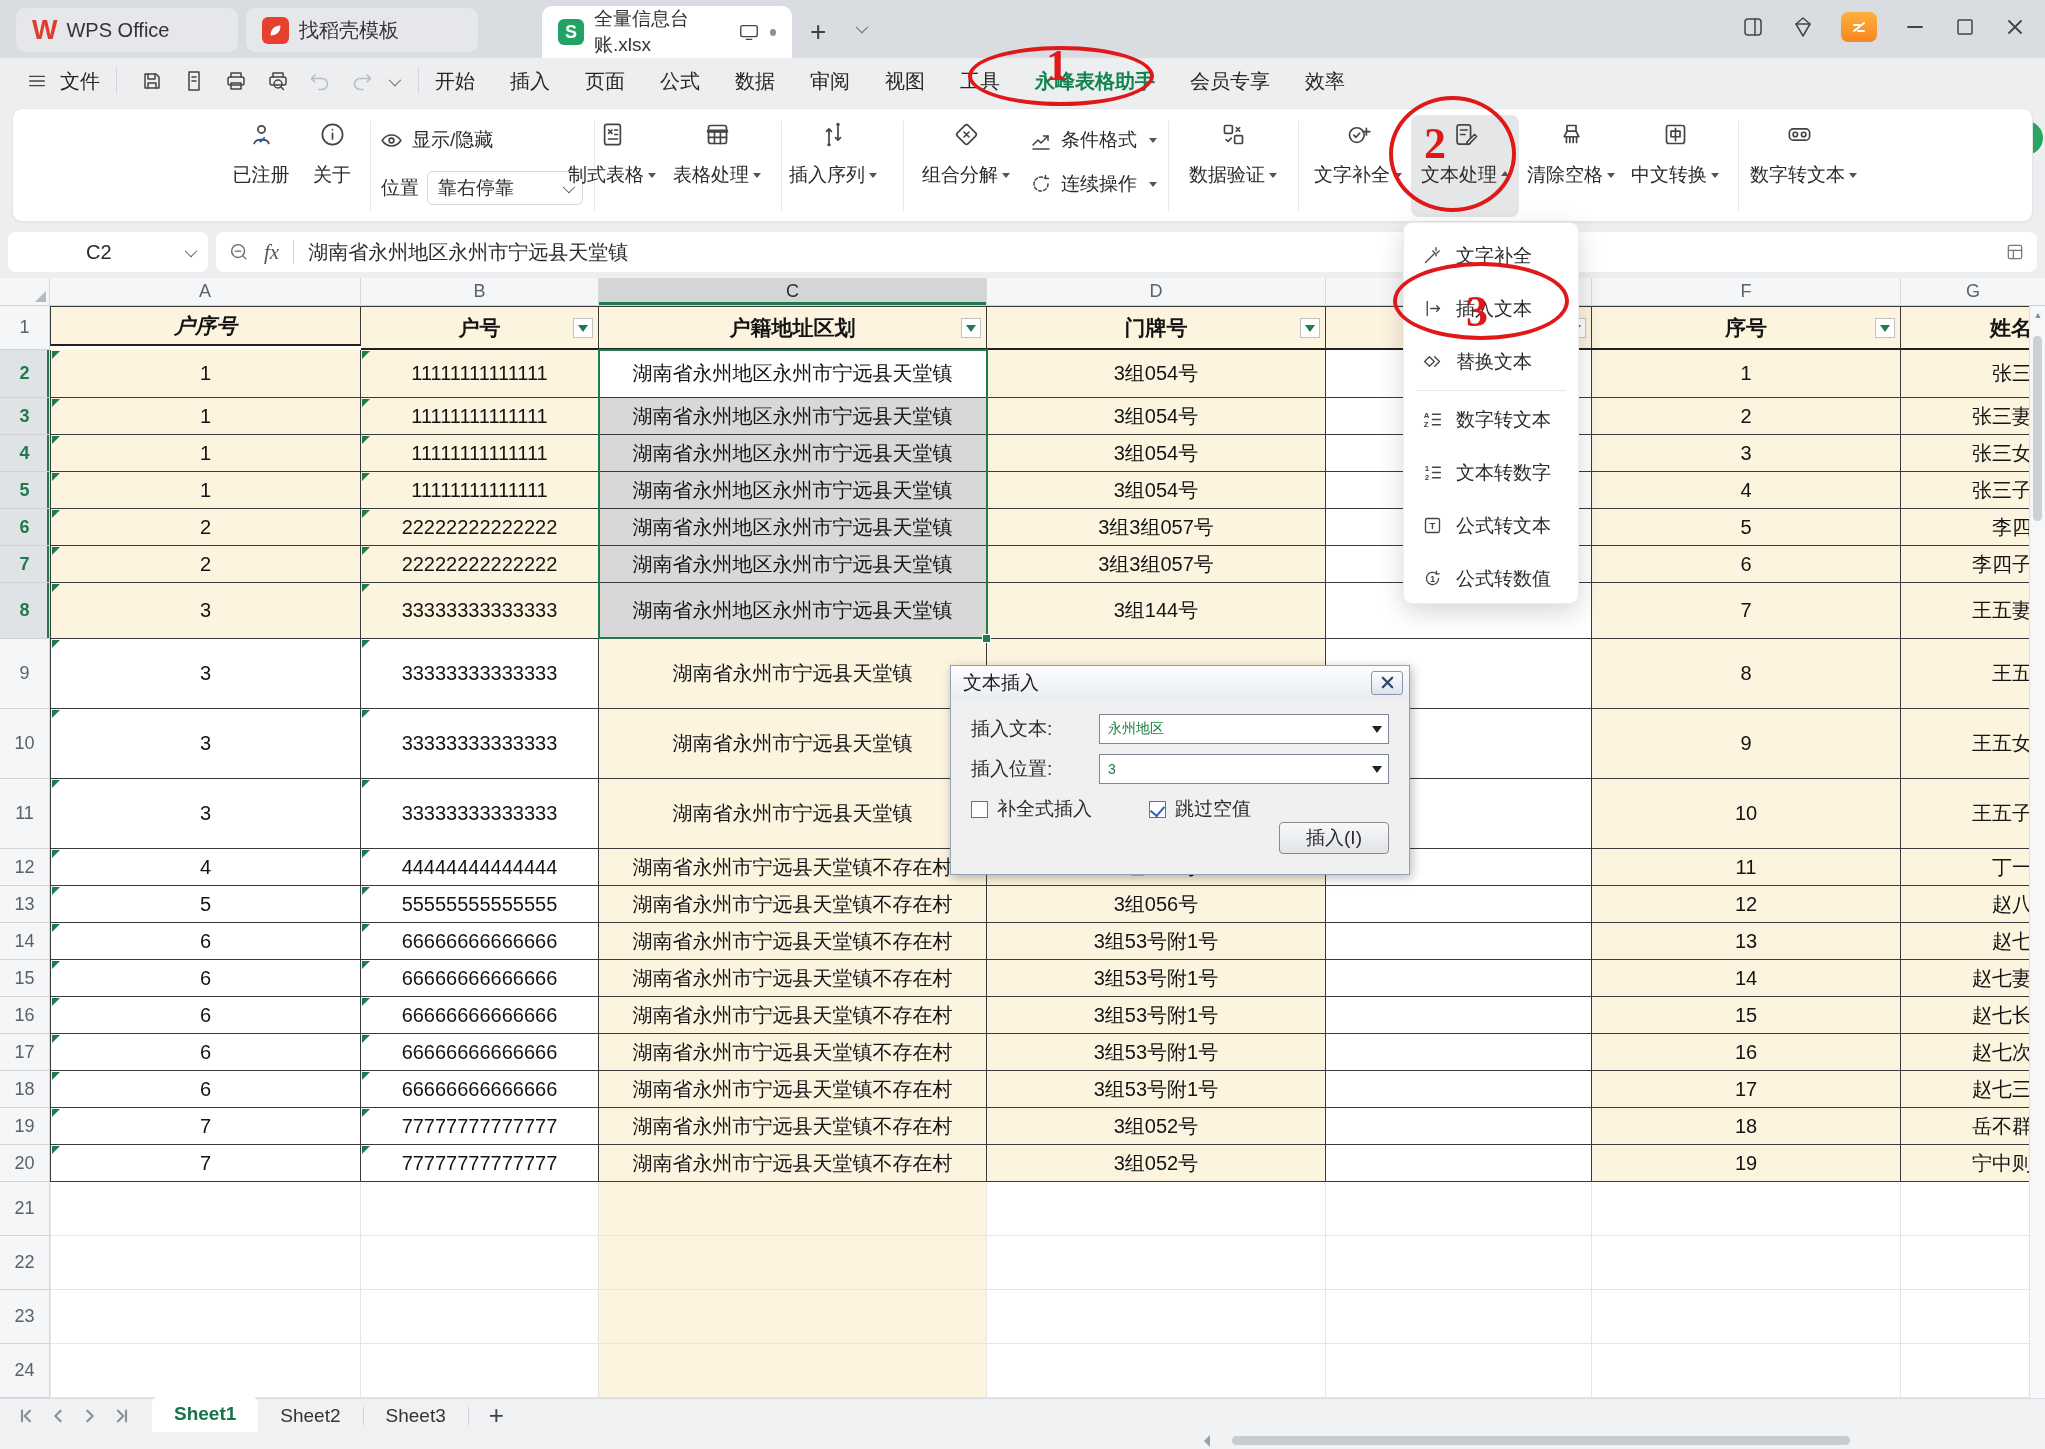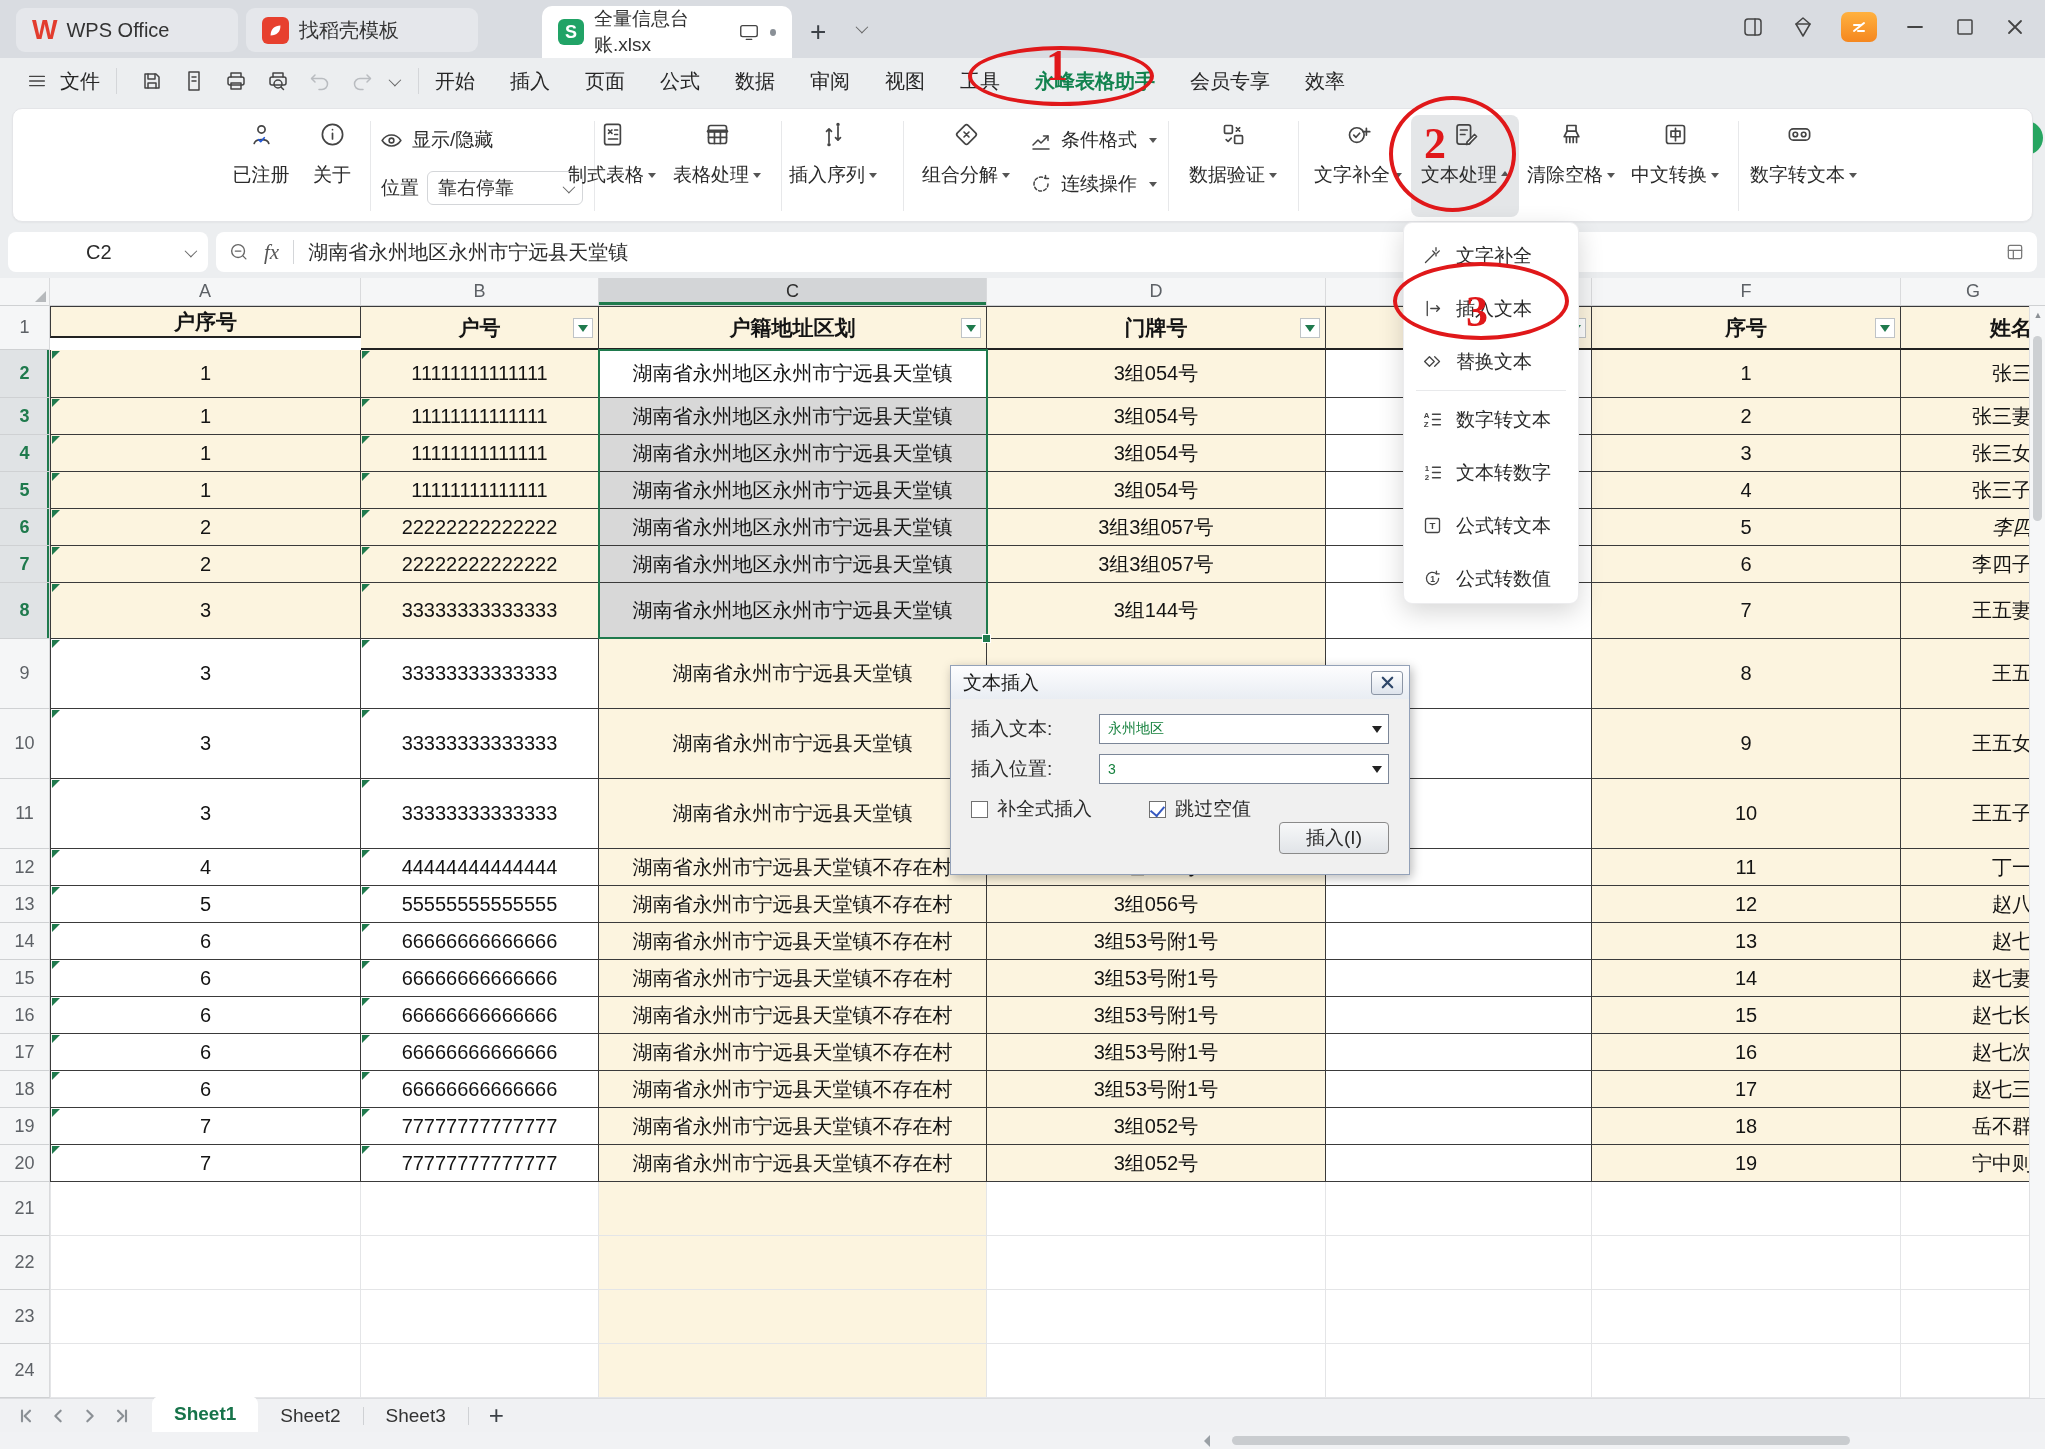--- a/index.html
+++ b/index.html
@@ -443,21 +443,21 @@
     <div class="rn" style="left: 0px; top: 682px; width: 50px; height: 37px;">15</div>
     <div class="rn" style="left: 0px; top: 719px; width: 50px; height: 37px;">16</div>
     <div class="rn" style="left: 0px; top: 756px; width: 50px; height: 37px;">17</div>
     <div class="rn" style="left: 0px; top: 793px; width: 50px; height: 37px;">18</div>
     <div class="rn" style="left: 0px; top: 830px; width: 50px; height: 37px;">19</div>
     <div class="rn" style="left: 0px; top: 867px; width: 50px; height: 37px;">20</div>
     <div class="rn" style="left: 0px; top: 904px; width: 50px; height: 54px;">21</div>
     <div class="rn" style="left: 0px; top: 958px; width: 50px; height: 54px;">22</div>
     <div class="rn" style="left: 0px; top: 1012px; width: 50px; height: 54px;">23</div>
     <div class="rn" style="left: 0px; top: 1066px; width: 50px; height: 54px;">24</div>
-    <div class="cell hdr" style="left: 50px; top: 28px; width: 311px; height: 32px; background: rgb(252, 244, 223); border-width: 1.5px 1px 2px; border-style: solid; border-color: rgb(58, 58, 58) rgb(58, 58, 58) rgb(34, 34, 34);">户序号</div>
+    <div class="cell hdr" style="left: 50px; top: 28px; width: 311px; height: 40px; background: rgb(252, 244, 223); border-width: 1.5px 1px 2px; border-style: solid; border-color: rgb(58, 58, 58) rgb(58, 58, 58) rgb(34, 34, 34); font-style: italic;">户序号</div>
     <div class="cell hdr" style="left: 361px; top: 28px; width: 238px; height: 44px; background: rgb(252, 244, 223); border-right: 1px solid rgb(58, 58, 58); border-bottom: 2px solid rgb(34, 34, 34); border-top: 1.5px solid rgb(58, 58, 58);">户号<div class="filterbox"></div></div>
     <div class="cell hdr" style="left: 599px; top: 28px; width: 388px; height: 44px; background: rgb(252, 244, 223); border-right: 1px solid rgb(58, 58, 58); border-bottom: 2px solid rgb(34, 34, 34); border-top: 1.5px solid rgb(58, 58, 58);">户籍地址区划<div class="filterbox"></div></div>
     <div class="cell hdr" style="left: 987px; top: 28px; width: 339px; height: 44px; background: rgb(252, 244, 223); border-right: 1px solid rgb(58, 58, 58); border-bottom: 2px solid rgb(34, 34, 34); border-top: 1.5px solid rgb(58, 58, 58);">门牌号<div class="filterbox"></div></div>
     <div class="cell hdr" style="left: 1326px; top: 28px; width: 266px; height: 44px; background: rgb(252, 244, 223); border-right: 1px solid rgb(58, 58, 58); border-bottom: 2px solid rgb(34, 34, 34); border-top: 1.5px solid rgb(58, 58, 58);">
       <div class="filterbox"></div>
     </div>
     <div class="cell hdr" style="left: 1592px; top: 28px; width: 309px; height: 44px; background: rgb(252, 244, 223); border-right: 1px solid rgb(58, 58, 58); border-bottom: 2px solid rgb(34, 34, 34); border-top: 1.5px solid rgb(58, 58, 58);">序号<div class="filterbox"></div></div>
     <div class="cell hdr right" style="left: 1901px; top: 28px; width: 145px; height: 44px; background: rgb(252, 244, 223); border-right: 1px solid rgb(58, 58, 58); border-bottom: 2px solid rgb(34, 34, 34); border-top: 1.5px solid rgb(58, 58, 58);">姓名</div>
     <div class="cell" style="left: 50px; top: 72px; width: 311px; height: 48px; background: rgb(252, 244, 223); border-right: 1px solid rgb(58, 58, 58); border-bottom: 1px solid rgb(58, 58, 58); border-left: 1px solid rgb(58, 58, 58);">1<div class="tri"></div></div>
     <div class="cell" style="left: 361px; top: 72px; width: 238px; height: 48px; background: rgb(252, 244, 223); border-right: 1px solid rgb(58, 58, 58); border-bottom: 1px solid rgb(58, 58, 58);">11111111111111<div class="tri"></div></div>
@@ -486,21 +486,21 @@
     <div class="cell" style="left: 987px; top: 194px; width: 339px; height: 37px; background: rgb(252, 244, 223); border-right: 1px solid rgb(58, 58, 58); border-bottom: 1px solid rgb(58, 58, 58);">3组054号</div>
     <div class="cell" style="left: 1326px; top: 194px; width: 266px; height: 37px; background: rgb(255, 255, 255); border-right: 1px solid rgb(58, 58, 58); border-bottom: 1px solid rgb(58, 58, 58);"></div>
     <div class="cell" style="left: 1592px; top: 194px; width: 309px; height: 37px; background: rgb(252, 244, 223); border-right: 1px solid rgb(58, 58, 58); border-bottom: 1px solid rgb(58, 58, 58);">4</div>
     <div class="cell right" style="left: 1901px; top: 194px; width: 145px; height: 37px; background: rgb(252, 244, 223); border-right: 1px solid rgb(58, 58, 58); border-bottom: 1px solid rgb(58, 58, 58);">张三子</div>
     <div class="cell" style="left: 50px; top: 231px; width: 311px; height: 37px; background: rgb(252, 244, 223); border-right: 1px solid rgb(58, 58, 58); border-bottom: 1px solid rgb(58, 58, 58); border-left: 1px solid rgb(58, 58, 58);">2<div class="tri"></div></div>
     <div class="cell" style="left: 361px; top: 231px; width: 238px; height: 37px; background: rgb(252, 244, 223); border-right: 1px solid rgb(58, 58, 58); border-bottom: 1px solid rgb(58, 58, 58);">22222222222222<div class="tri"></div></div>
     <div class="cell" style="left: 599px; top: 231px; width: 388px; height: 37px; background: rgb(216, 216, 216); border-right: 1px solid rgb(58, 58, 58); border-bottom: 1px solid rgb(58, 58, 58);">湖南省永州地区永州市宁远县天堂镇</div>
     <div class="cell" style="left: 987px; top: 231px; width: 339px; height: 37px; background: rgb(252, 244, 223); border-right: 1px solid rgb(58, 58, 58); border-bottom: 1px solid rgb(58, 58, 58);">3组3组057号</div>
     <div class="cell" style="left: 1326px; top: 231px; width: 266px; height: 37px; background: rgb(255, 255, 255); border-right: 1px solid rgb(58, 58, 58); border-bottom: 1px solid rgb(58, 58, 58);"></div>
     <div class="cell" style="left: 1592px; top: 231px; width: 309px; height: 37px; background: rgb(252, 244, 223); border-right: 1px solid rgb(58, 58, 58); border-bottom: 1px solid rgb(58, 58, 58);">5</div>
-    <div class="cell right" style="left: 1901px; top: 231px; width: 145px; height: 37px; background: rgb(252, 244, 223); border-right: 1px solid rgb(58, 58, 58); border-bottom: 1px solid rgb(58, 58, 58); font-style: italic;">李四</div>
+    <div class="cell right" style="left: 1901px; top: 231px; width: 145px; height: 37px; background: rgb(252, 244, 223); border-right: 1px solid rgb(58, 58, 58); border-bottom: 1px solid rgb(58, 58, 58);">李四</div>
     <div class="cell" style="left: 50px; top: 268px; width: 311px; height: 37px; background: rgb(252, 244, 223); border-right: 1px solid rgb(58, 58, 58); border-bottom: 1px solid rgb(58, 58, 58); border-left: 1px solid rgb(58, 58, 58);">2<div class="tri"></div></div>
     <div class="cell" style="left: 361px; top: 268px; width: 238px; height: 37px; background: rgb(252, 244, 223); border-right: 1px solid rgb(58, 58, 58); border-bottom: 1px solid rgb(58, 58, 58);">22222222222222<div class="tri"></div></div>
     <div class="cell" style="left: 599px; top: 268px; width: 388px; height: 37px; background: rgb(216, 216, 216); border-right: 1px solid rgb(58, 58, 58); border-bottom: 1px solid rgb(58, 58, 58);">湖南省永州地区永州市宁远县天堂镇</div>
     <div class="cell" style="left: 987px; top: 268px; width: 339px; height: 37px; background: rgb(252, 244, 223); border-right: 1px solid rgb(58, 58, 58); border-bottom: 1px solid rgb(58, 58, 58);">3组3组057号</div>
     <div class="cell" style="left: 1326px; top: 268px; width: 266px; height: 37px; background: rgb(255, 255, 255); border-right: 1px solid rgb(58, 58, 58); border-bottom: 1px solid rgb(58, 58, 58);"></div>
     <div class="cell" style="left: 1592px; top: 268px; width: 309px; height: 37px; background: rgb(252, 244, 223); border-right: 1px solid rgb(58, 58, 58); border-bottom: 1px solid rgb(58, 58, 58);">6</div>
     <div class="cell right" style="left: 1901px; top: 268px; width: 145px; height: 37px; background: rgb(252, 244, 223); border-right: 1px solid rgb(58, 58, 58); border-bottom: 1px solid rgb(58, 58, 58);">李四子</div>
     <div class="cell" style="left: 50px; top: 305px; width: 311px; height: 56px; background: rgb(252, 244, 223); border-right: 1px solid rgb(58, 58, 58); border-bottom: 1px solid rgb(58, 58, 58); border-left: 1px solid rgb(58, 58, 58);">3<div class="tri"></div></div>
     <div class="cell" style="left: 361px; top: 305px; width: 238px; height: 56px; background: rgb(252, 244, 223); border-right: 1px solid rgb(58, 58, 58); border-bottom: 1px solid rgb(58, 58, 58);">33333333333333<div class="tri"></div></div>
     <div class="cell" style="left: 599px; top: 305px; width: 388px; height: 56px; background: rgb(216, 216, 216); border-right: 1px solid rgb(58, 58, 58); border-bottom: 1px solid rgb(58, 58, 58);">湖南省永州地区永州市宁远县天堂镇</div>

